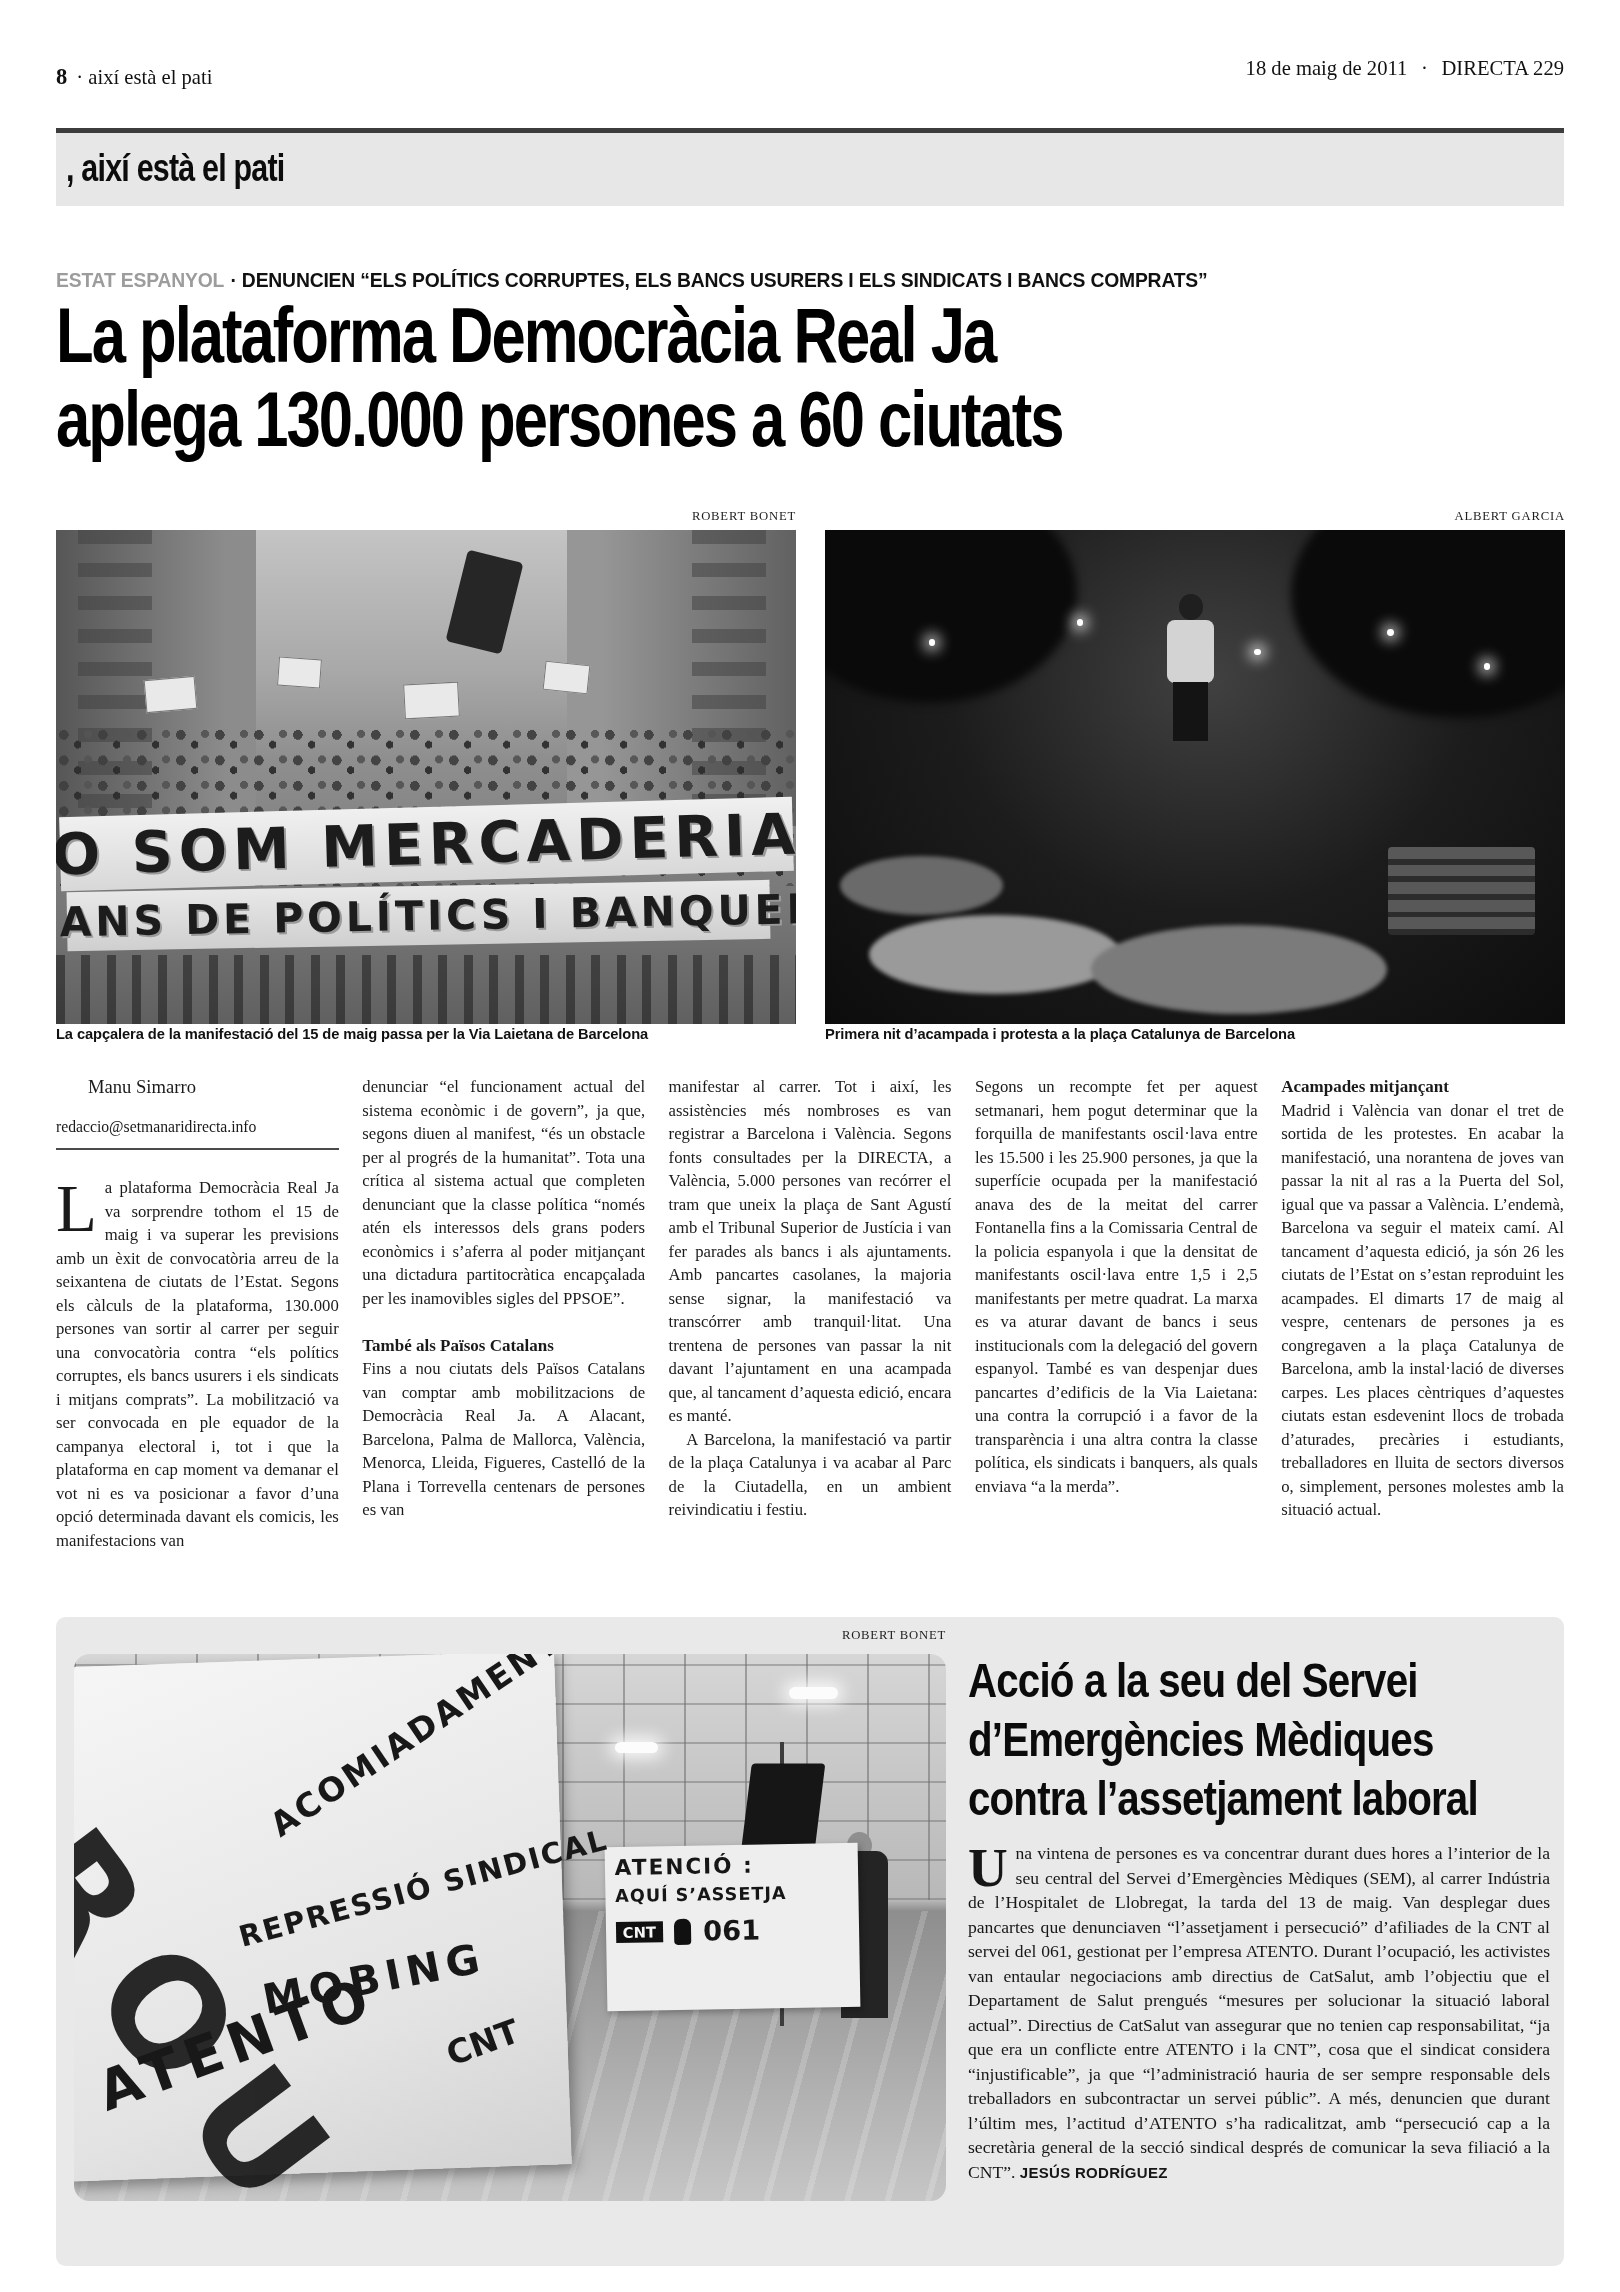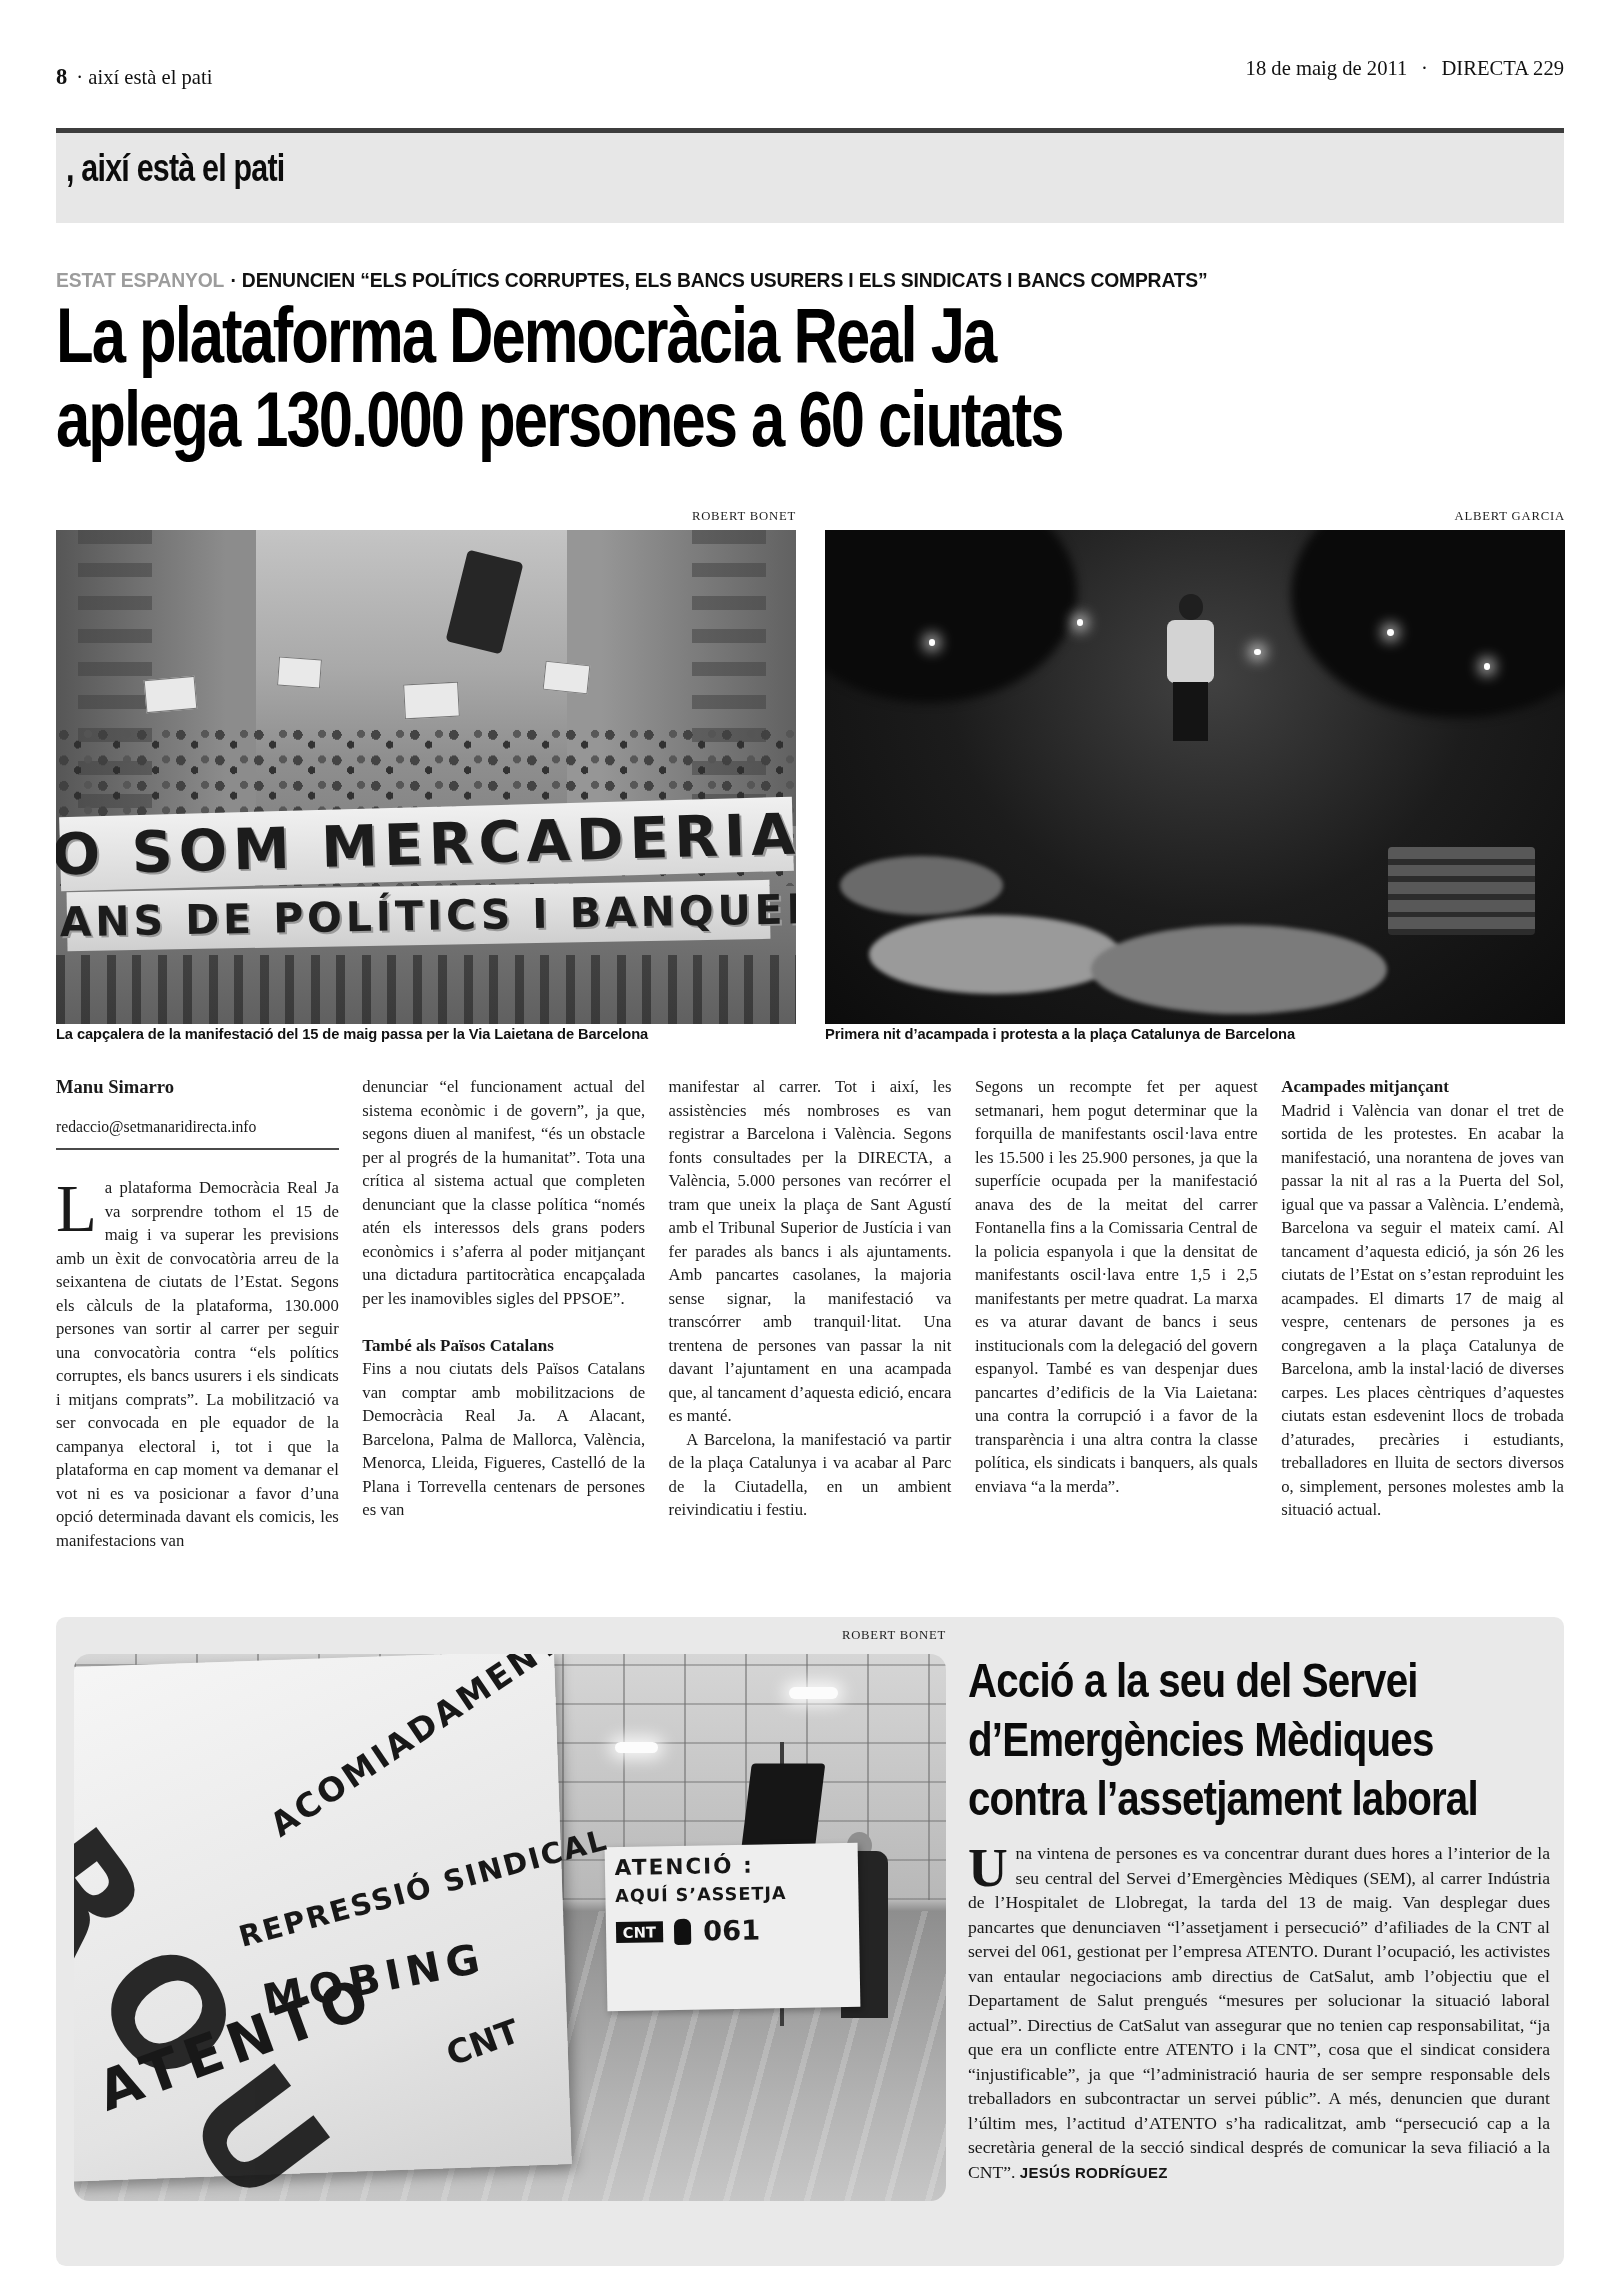--- a/index.html
+++ b/index.html
@@ -9,21 +9,21 @@
     background: #ffffff; color: #111; overflow: hidden;
     font-family: "Liberation Serif", serif;
   }
   
   .folio { position: absolute; left: 56px; top: 64px; font-size: 20.6px; }
   .folio-num { font-weight: 700; font-size: 22.5px; }
   .folio-sec { margin-left: 3.9px; }
   .folio-right { position: absolute; right: 56px; top: 57px; font-size: 20.6px; }
   .folio-right .dotsep { margin: 0 13.7px; }
   .top-rule { position: absolute; left: 56px; top: 128px; width: 1508px; height: 4.9px; background: #3d3d3d; }
-  .band { position: absolute; left: 56px; top: 133px; width: 1508px; height: 90px; background: #e7e7e7; }
+  .band { position: absolute; left: 56px; top: 133px; width: 1508px; height: 73px; background: #e7e7e7; }
   .band-title {
     position: absolute; left: 9.8px; top: 12.7px;
     font-family: "Liberation Sans", sans-serif; font-weight: 700;
     font-size: 39px; letter-spacing: -1px; white-space: nowrap;
     transform: scaleX(.78); transform-origin: 0 0; color: #0c0c0c;
   }
   
   .kicker {
     position: absolute; left: 56px; top: 268px;
     font-family: "Liberation Sans", sans-serif; font-weight: 700;
@@ -90,21 +90,21 @@
   .pr-pallets { position: absolute; right: 4%; bottom: 18%; width: 147px; height: 88px; background: #585858;
     background-image: repeating-linear-gradient(0deg, rgba(0,0,0,.5) 0 5.9px, transparent 5.9px 17.6px); border-radius: 3.9px; }
 
   
   .cols {
     position: absolute; left: 56px; top: 1075px; width: 1508px; height: 541px; overflow: hidden;
     display: grid; grid-template-columns: repeat(5, 1fr); column-gap: 23.5px;
     font-size: 16.7px; line-height: 23.5px; text-align: justify; color: #1a1a1a;
   }
   .col p { margin: 0; }
-  .byline-name { font-weight: 700; font-size: 18.6px; text-align: left; }
+  .byline-name { font-weight: 400; font-size: 18.6px; text-align: left; margin-left: 32px; }
   .byline-mail { font-size: 15.7px; margin-top: 16px; text-align: left; }
   .byline-rule { border-top: 2px solid #4a4a4a; margin: 9.8px 0 26.5px; }
   .dropcap { float: left; font-size: 67px; line-height: 52px; padding: 5.9px 7.8px 0 0; }
   .subhead { font-weight: 700; margin-top: 23.5px; text-align: left; font-size: 17px; }
   .p-follow { text-indent: 17.6px; font-family: Liberation Serif, serif; }
   
   .box { position: absolute; left: 56px; top: 1617px; width: 1508px; height: 649px; background: #e9e9e9; border-radius: 9.8px; }
   #photo-bottom { left: 74px; top: 1654px; width: 872px; height: 547px; border-radius: 15.7px;
     background: linear-gradient(180deg, #d6d6d6 0%, #b8b8b8 45%, #8e8e8e 47%, #c6c6c6 100%); }
   .pb-ceiling { position: absolute; left: 0; top: 0; width: 100%; height: 45%;

